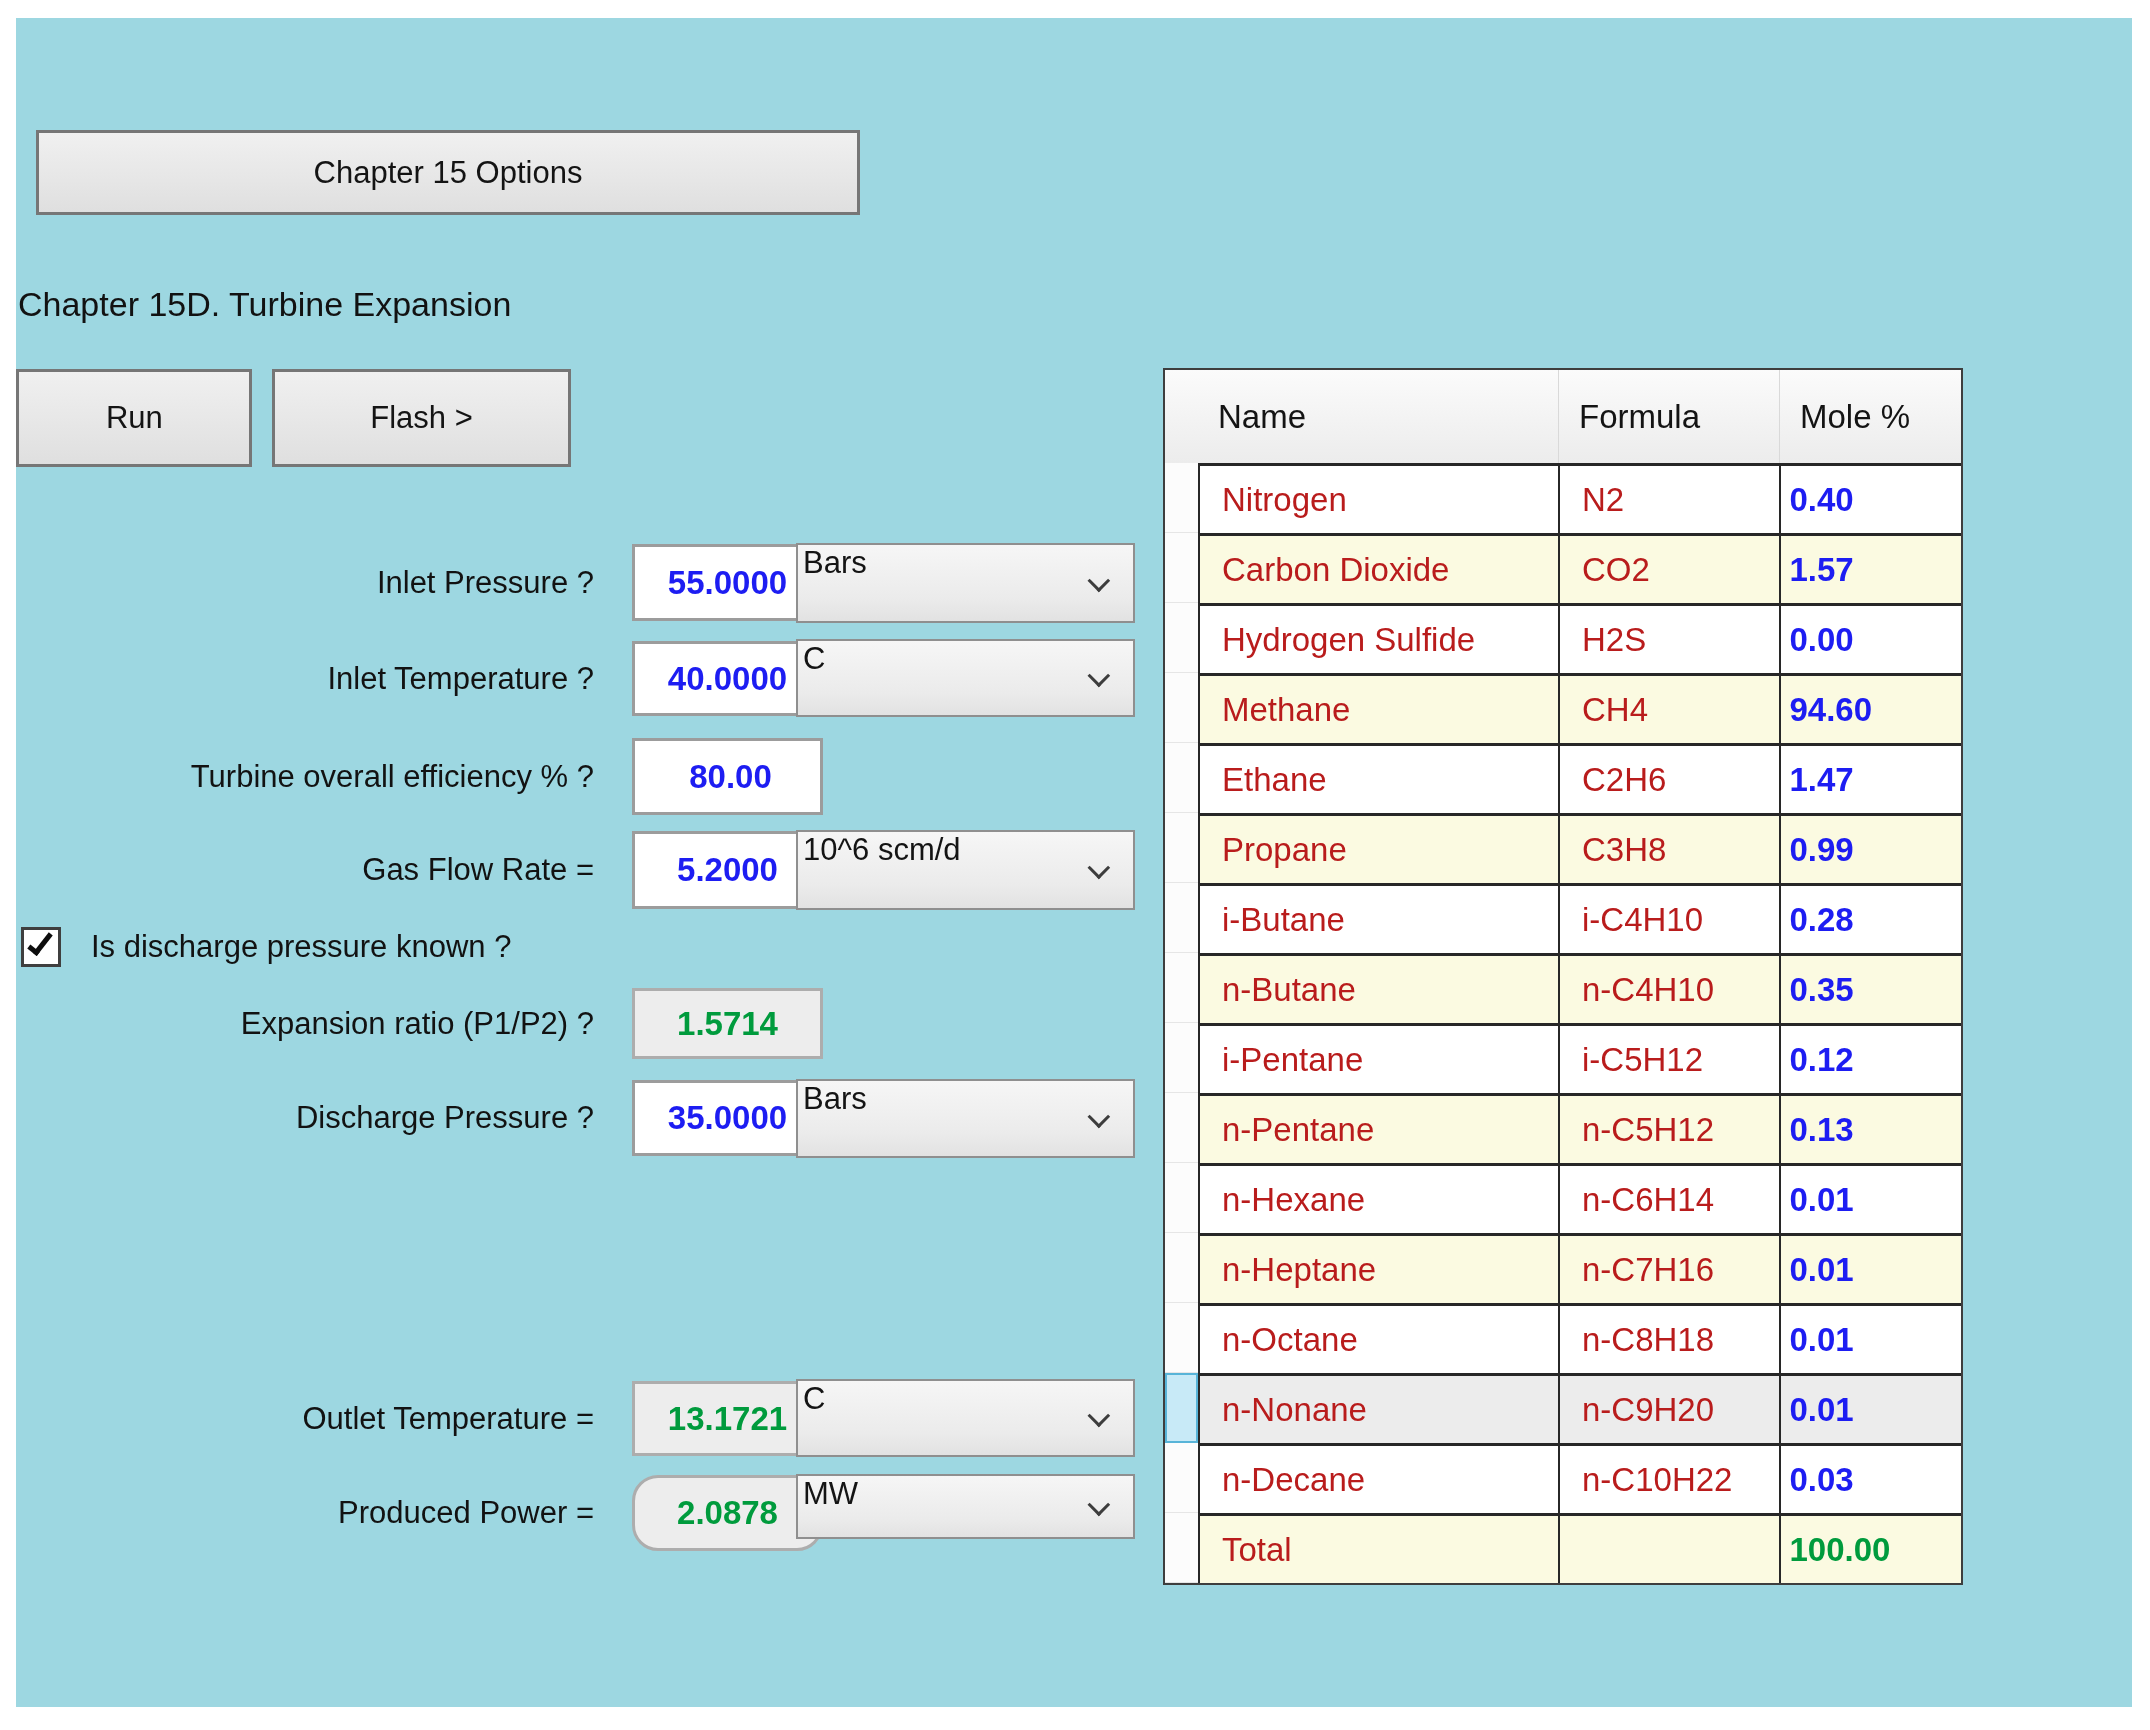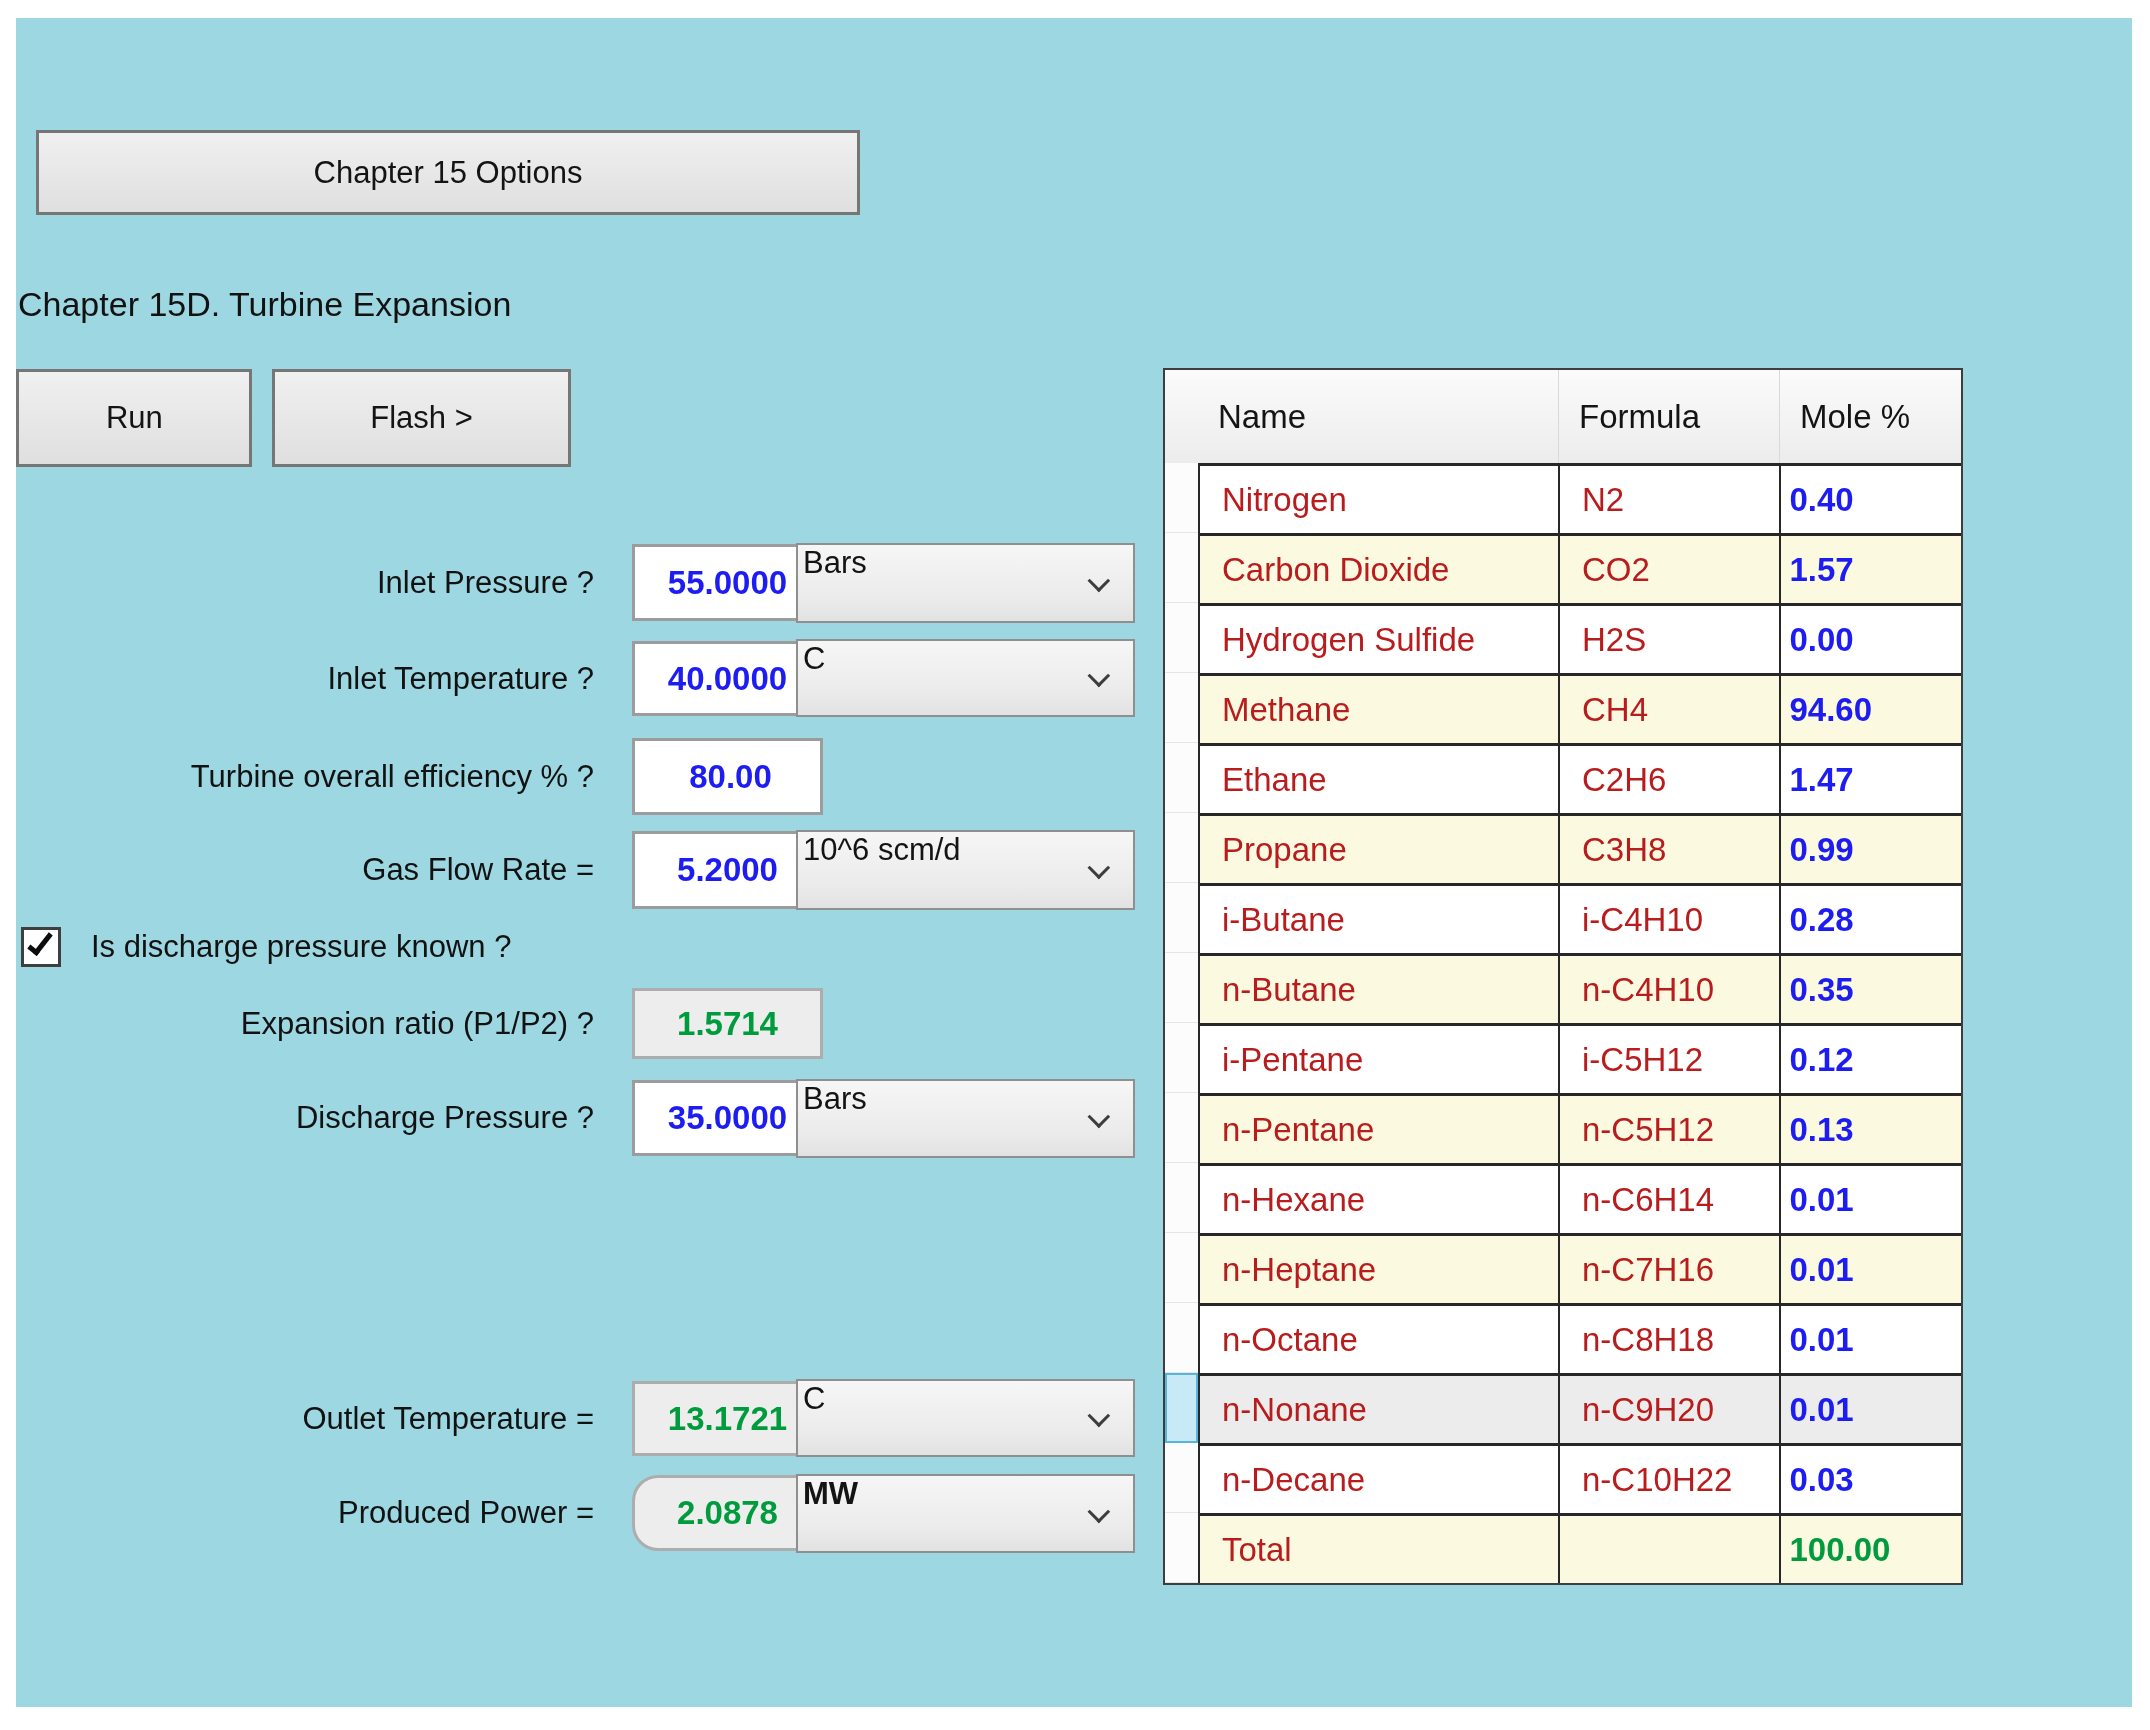--- a/index.html
+++ b/index.html
@@ -122,21 +122,21 @@
 
 <div class="abs f-label" style="top:1381px;height:75px;">Outlet Temperature =</div>
 <input class="abs tb result" style="top: 1381px; height: 75px;" readonly="" value="13.1721">
 <div class="abs dd" style="top:1379px;height:78px;">
   <span>C</span>
   <span class="chev"></span>
 </div>
 
 <div class="abs f-label" style="top:1475px;height:76px;">Produced Power =</div>
 <input class="abs tb result" style="top: 1475px; height: 76px; border-radius: 26px;" readonly="" value="2.0878">
-<div class="abs dd" style="top:1474px;height:79px;font-weight:bold;">
+<div class="abs dd" style="top:1474px;height:65px;">
   <span>MW</span>
   <span class="chev"></span>
 </div>
 
 <div class="abs comp-table" id="comp-grid">
   <div class="hcell"></div>
   <div class="hcell">Name</div>
   <div class="hcell sep">Formula</div>
   <div class="hcell sep">Mole %</div>
 <div class="rh"></div>

